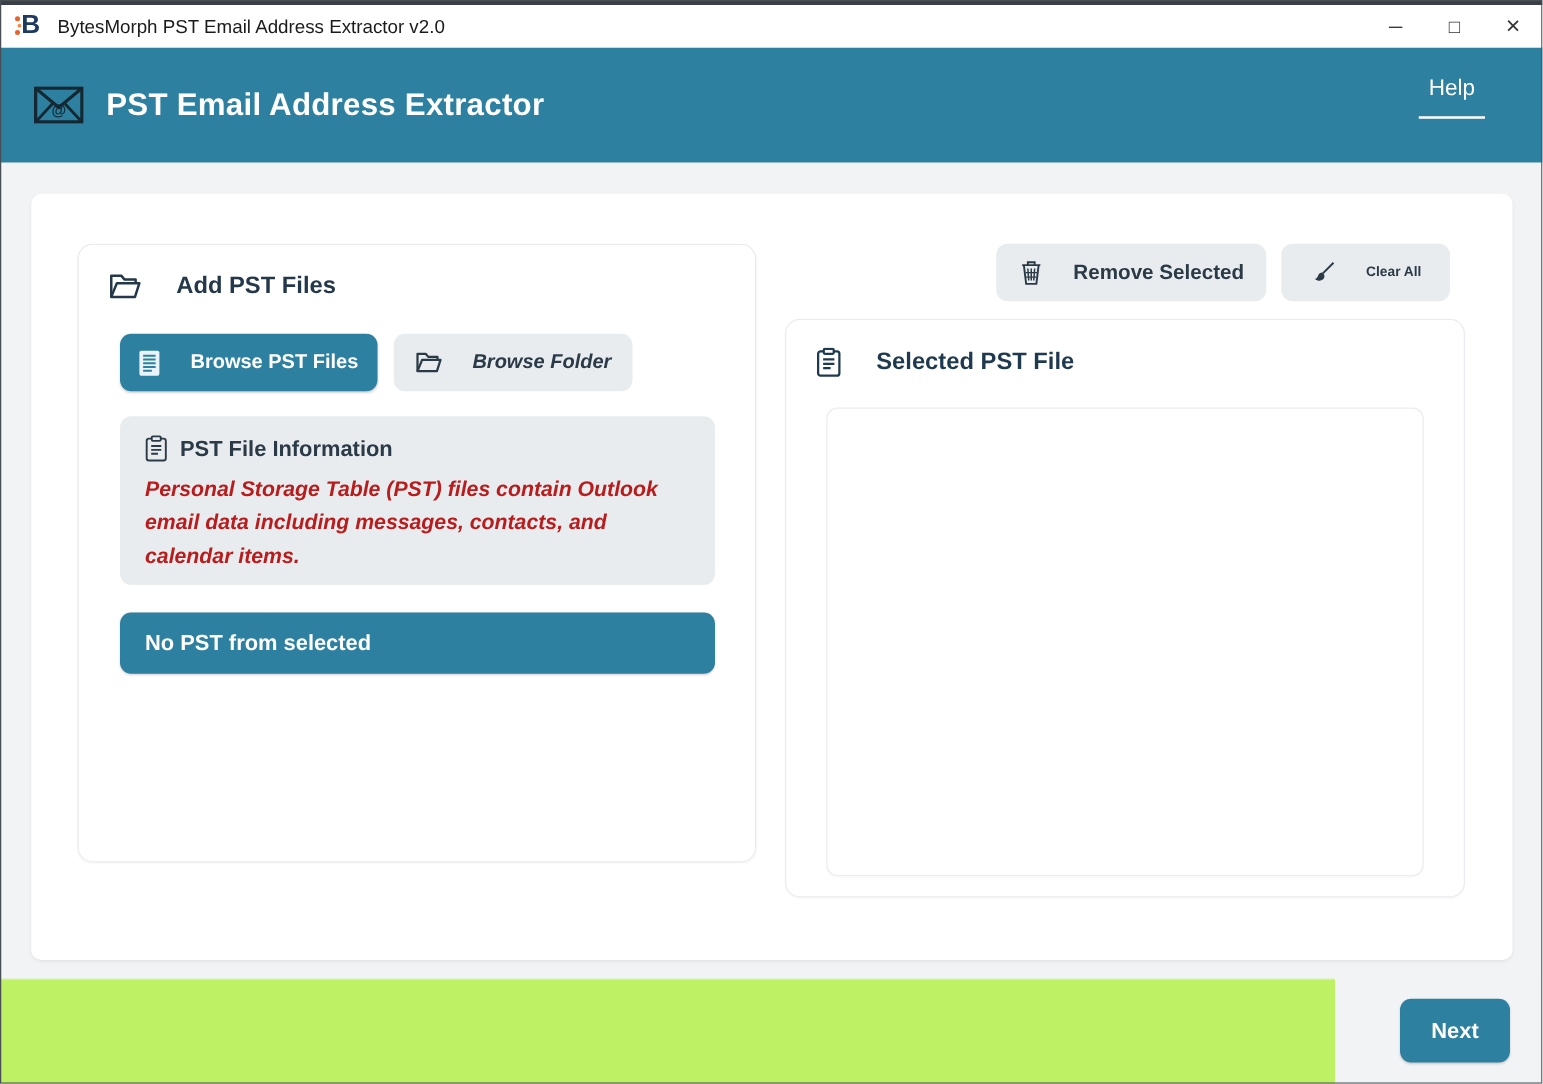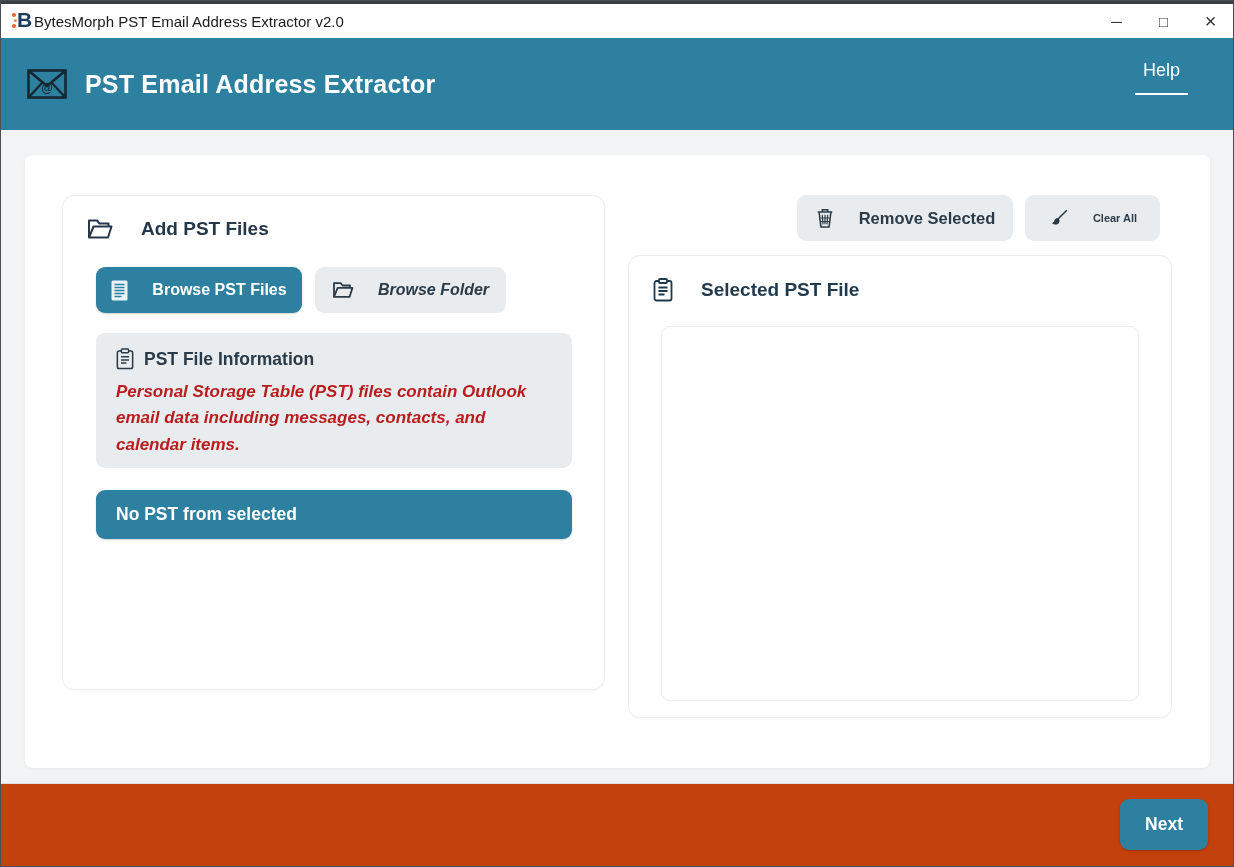--- a/index.html
+++ b/index.html
@@ -12,21 +12,21 @@
   .top-strip { position:absolute; left:0; top:0; width:1234px; height:4px; background:#3a3f45; z-index:10; }
 
   
   .titlebar { position:absolute; left:0; top:4px; width:1234px; height:34px; background:#ffffff; display:flex; align-items:center; z-index:9; }
   .logo { position:relative; width:22px; height:22px; margin-left:12px; }
   .logo .b { position:absolute; left:5px; top:-2px; font-size:21px; font-weight:bold; color:#1e3a5f; }
   .logo .dot { position:absolute; border-radius:50%; background:#e8622c; }
   .logo .d1 { width:4px; height:4px; left:0; top:3px; }
   .logo .d2 { width:3px; height:3px; left:2px; top:9px; background:#f08a4b; }
   .logo .d3 { width:4px; height:4px; left:0; top:14px; }
-  .titlebar-text { margin-left:0; font-size:15px; color:#1b1b1b; }
+  .titlebar-text { margin-left:12px; font-size:15px; color:#1b1b1b; }
   .win-controls { margin-left:auto; display:flex; height:100%; }
   .win-btn { width:47px; height:100%; display:flex; align-items:center; justify-content:center; font-size:15px; color:#333; cursor:default; }
   .win-btn.close { font-size:20px; }
 
   
   .app-header { position:absolute; left:0; top:38px; width:1234px; height:92px; background:#2d80a0; display:flex; align-items:center; z-index:8; }
   .env-icon { margin-left:27px; width:40px; height:30px; flex:0 0 auto; }
   .header-titles { margin-left:18px; }
   .header-title { color:#ffffff; font-size:25px; font-weight:bold; letter-spacing:.2px; }
   .header-sub { color:#eef6fa; font-size:14.5px; margin-top:6px; }
@@ -57,21 +57,21 @@
   .info-body { margin-top:9px; font-size:17px; font-weight:600; font-style:italic; color:#b91c1c; line-height:1.55; }
 
   .status-banner { position:absolute; left:96px; top:490px; width:476px; height:49px; background:#2d80a0; border-radius:9px; display:flex; align-items:center; padding-left:20px; color:#ffffff; font-size:17.5px; font-weight:bold; box-shadow:0 1px 2px rgba(0,0,0,.18); }
 
   .remove-btn { position:absolute; left:797px; top:195px; width:216px; height:46px; font-size:16.5px; font-weight:600; }
   .clear-btn  { position:absolute; left:1025px; top:195px; width:135px; height:46px; font-size:11px; font-weight:600; }
 
   .file-list { position:absolute; left:32px; top:70px; width:478px; height:375px; border:1px solid #ededf1; border-radius:9px; background:#ffffff; box-shadow:0 1px 2px rgba(0,0,0,.02); }
 
   
-  .footer { position:absolute; left:0; top:783px; width:1234px; height:84px; background:#c2410c; border-top:1px solid #dcdfe3; }
+  .footer { position:absolute; left:0; top:783px; width:1068px; height:84px; background:#bef264; border-top:1px solid #dcdfe3; }
   .next-btn { position:absolute; left:1120px; top:15px; width:88px; height:51px; font-size:17.5px; border-radius:9px; }
 </style>
 </head>
 <body>
 
 <div class="top-strip"></div>
 
 <div class="titlebar">
   <div class="logo">
     <span class="dot d1"></span>

